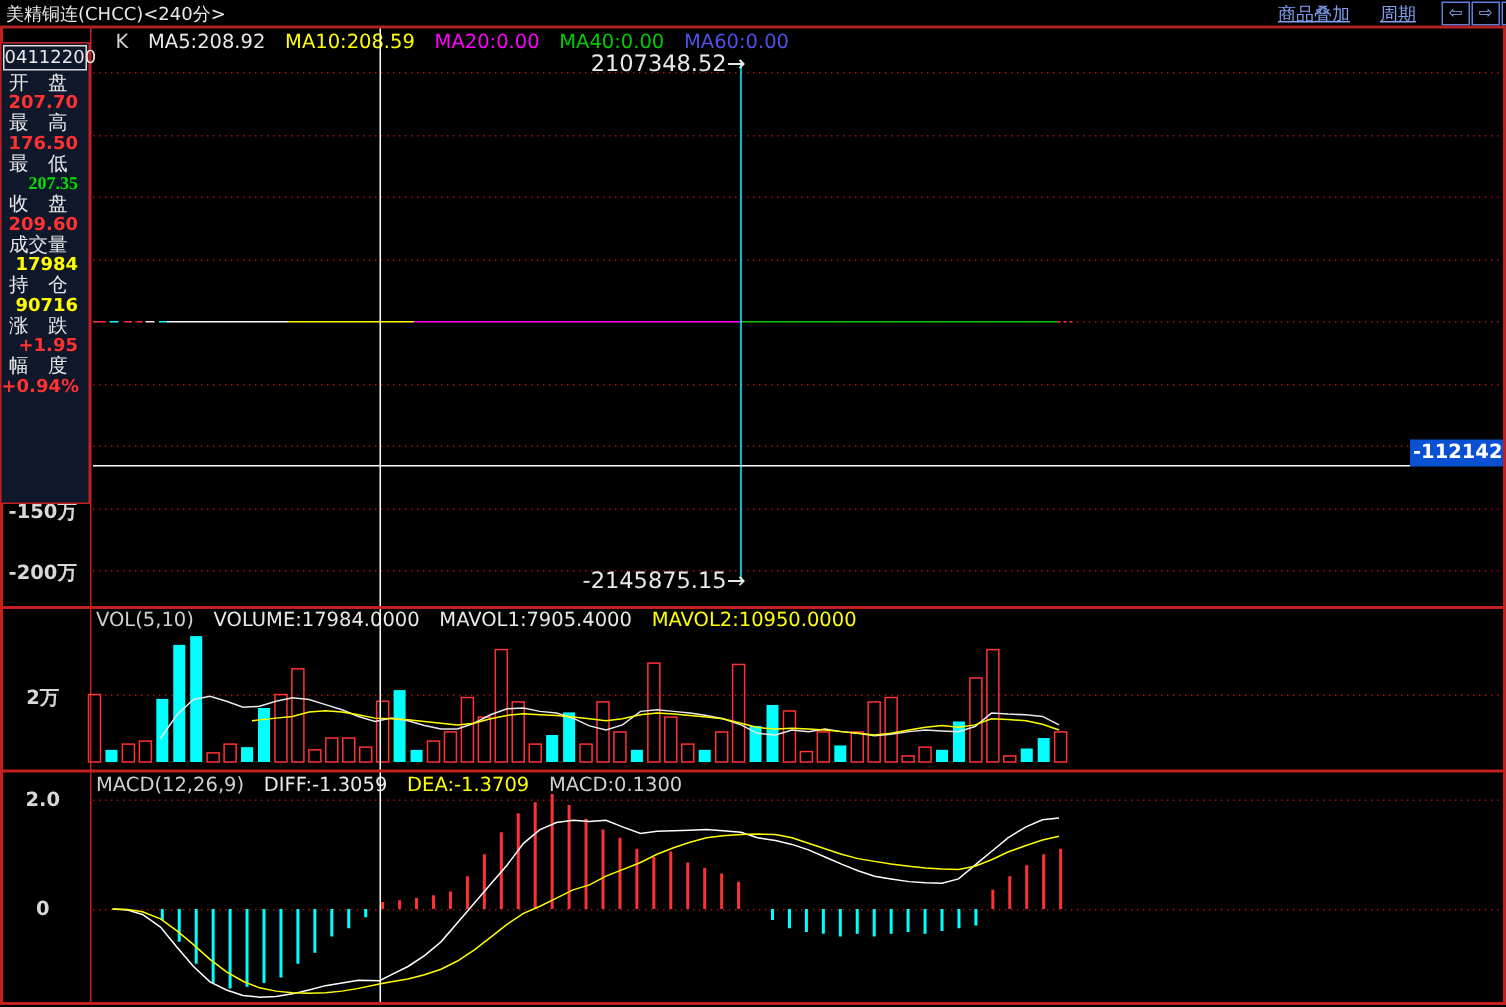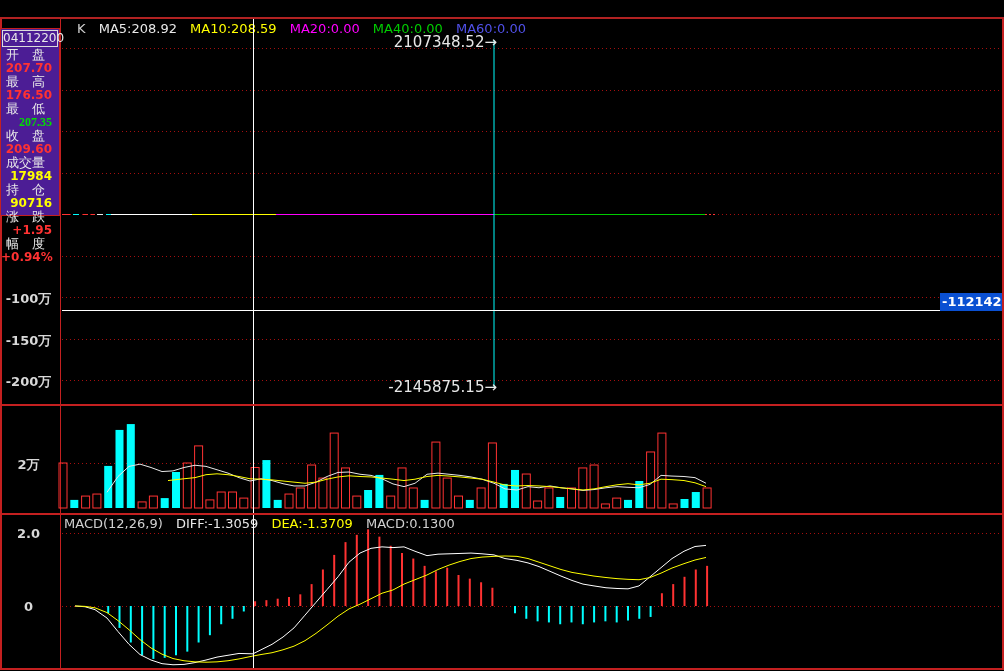--- a/index.html
+++ b/index.html
@@ -14,21 +14,21 @@
   .navbox{position:absolute;top:1px;width:17px;height:14px;border:1px solid #5f7fd8;color:#8fb0ff;font-size:11px;line-height:14px;text-align:center;cursor:pointer;background:#000;}
 
   
   .bleft{position:absolute;left:0;top:18px;width:2px;height:652px;background:#c42020;z-index:7;}
   .bright{position:absolute;left:1002px;top:18px;width:2px;height:652px;background:#c42020;z-index:7;}
   .bbottom{position:absolute;left:0;top:668px;width:1004px;height:2px;background:#c42020;z-index:7;}
   .sep{position:absolute;left:0;width:1004px;height:2px;background:#c42020;z-index:6;}
   .axline{position:absolute;left:60px;top:18px;width:1px;height:650px;background:#c42020;z-index:3;}
 
   
-  .infopanel{position:absolute;left:0;top:28px;width:60px;height:188px;border:1px solid #c42020;box-sizing:border-box;background:#4c1d95;z-index:9;font-size:12px;}
+  .infopanel{position:absolute;left:0;top:28px;width:60px;height:308px;border:1px solid #c42020;box-sizing:border-box;background:#0f172a;z-index:9;font-size:12px;}
   .timebox{position:absolute;left:1px;top:1px;width:54px;height:15px;border:1px solid #dcdcdc;color:#e8e8e8;text-align:center;line-height:15px;font-size:12px;letter-spacing:0;}
   .irows{position:absolute;left:0;top:19px;width:58px;}
   .irow{height:27px;}
   .ilabel{color:#e8e8e8;padding-left:5px;height:13px;line-height:13px;font-size:13px;white-space:nowrap;font-family:Liberation Serif, serif;}
   .ival{text-align:right;padding-right:7px;height:14px;line-height:14px;font-weight:bold;font-size:12px;}
   .c-red{color:#ff3232;} .c-green{color:#00e000;font-family:Liberation Serif, serif;} .c-yellow{color:#ffff00;}
 
   
   .hdr{position:absolute;font-size:13px;white-space:nowrap;z-index:4;}
   .hdr span{margin-right:9px;}
@@ -41,20 +41,28 @@
   .anno{position:absolute;font-size:15px;font-weight:normal;color:#e8e8e8;z-index:6;white-space:nowrap;}
   .bluetag{position:absolute;left:940px;top:293px;width:64px;height:18px;background:#0a50d2;color:#fff;font-size:13px;font-weight:bold;line-height:18px;padding-left:2px;box-sizing:border-box;overflow:hidden;z-index:6;white-space:nowrap;}
 
   svg#canvas{position:absolute;left:0;top:0;z-index:5;pointer-events:none;}
 </style>
 </head>
 <body>
 
 <div id="root">
 
+  <div class="titlebar">
+    <div class="tsym">美精铜连(CHCC)&lt;240分&gt;</div>
+    <div class="tlink" style="left:852px">商品叠加</div>
+    <div class="tlink" style="left:920px">周期</div>
+    <div class="navbox" style="left:961px">⇦</div>
+    <div class="navbox" style="left:981px">⇨</div>
+    <div class="navbox" style="left:1001px">⇦</div>
+  </div>
   <div class="tb-sep"></div>
 
   <div class="bleft"></div>
   <div class="bright"></div>
   <div class="bbottom"></div>
   <div class="sep" style="top:404px"></div>
   <div class="sep" style="top:513px"></div>
   <div class="axline"></div>
 
   <div class="infopanel">
@@ -97,20 +105,26 @@
 
   <div class="hdr" style="left:77px;top:21px">
     <span class="cg">K</span>
     <span class="cw">MA5:208.92</span>
     <span class="cy">MA10:208.59</span>
     <span class="cm">MA20:0.00</span>
     <span class="cgr">MA40:0.00</span>
     <span class="cb">MA60:0.00</span>
   </div>
 
+  <div class="hdr" style="left:64px;top:406px">
+    <span class="cg">VOL(5,10)</span>
+    <span class="cw">VOLUME:17984.0000</span>
+    <span class="cw">MAVOL1:7905.4000</span>
+    <span class="cy">MAVOL2:10950.0000</span>
+  </div>
 
   <div class="hdr" style="left:64px;top:516px">
     <span class="cg">MACD(12,26,9)</span>
     <span class="cw">DIFF:-1.3059</span>
     <span class="cy">DEA:-1.3709</span>
     <span class="cg">MACD:0.1300</span>
   </div>
 
   <div class="axlabel" style="top:290px">-100万</div>
   <div class="axlabel" style="top:332px">-150万</div>

